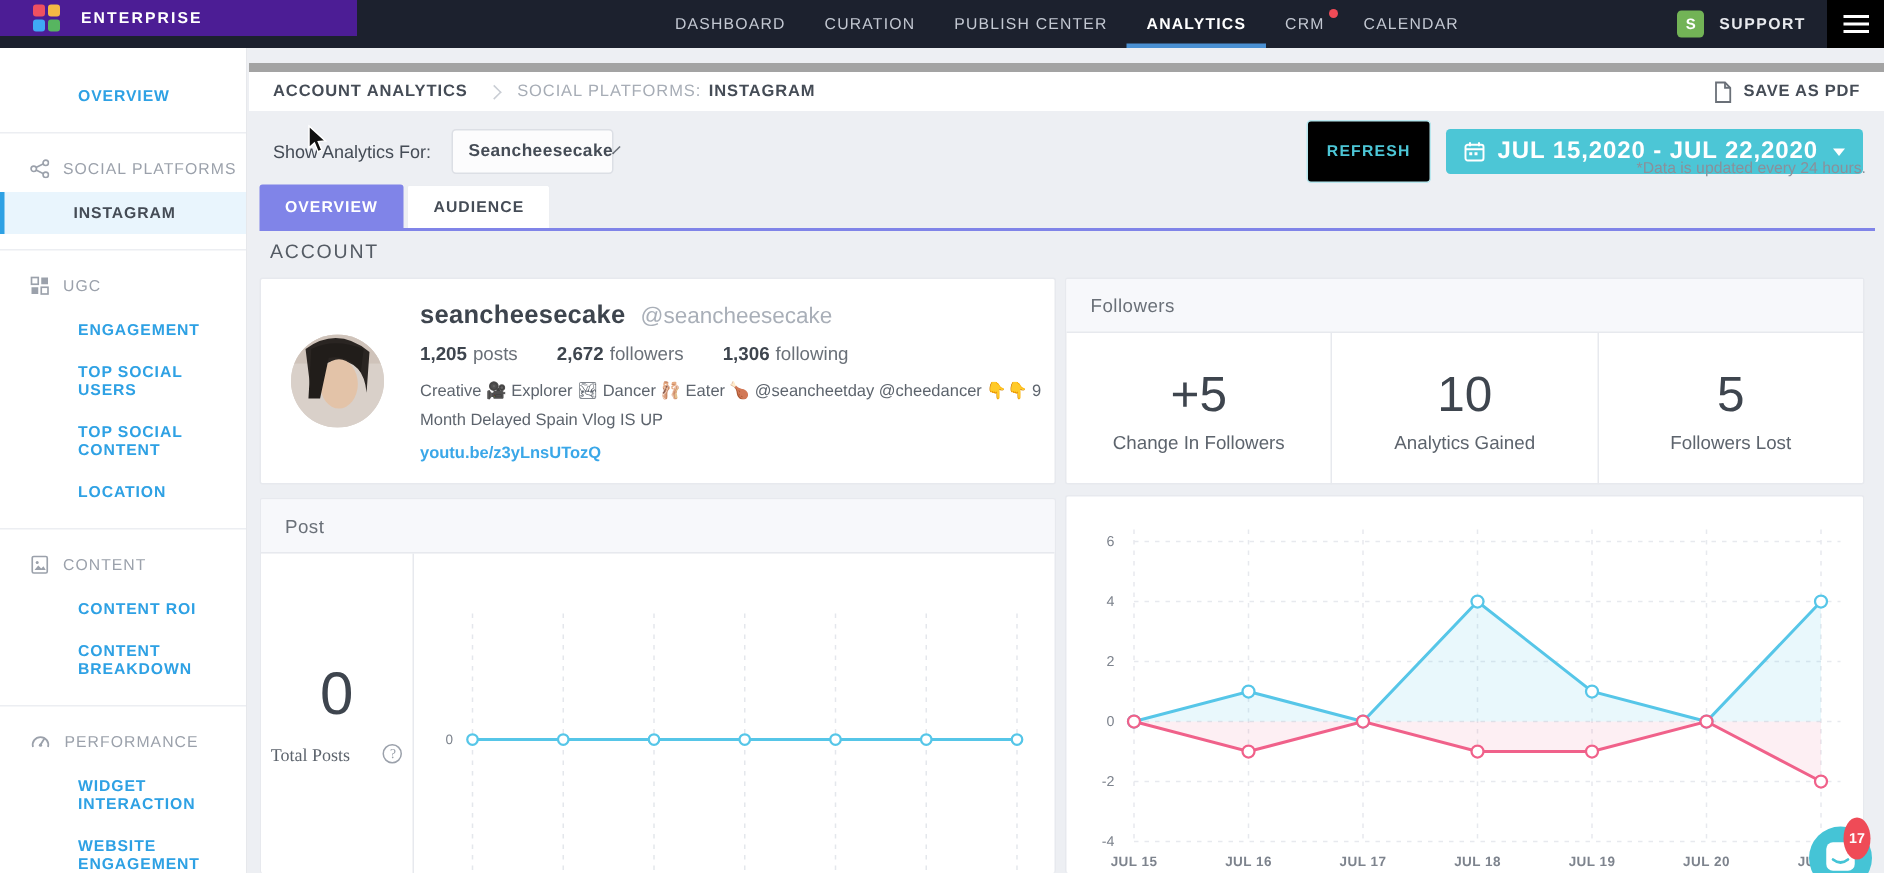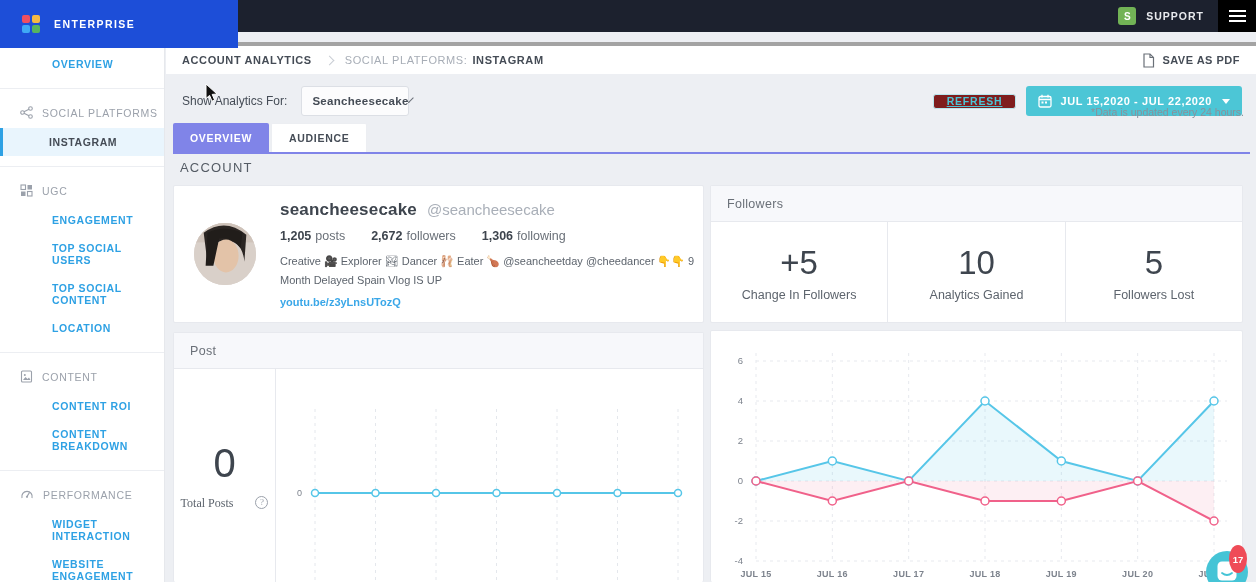--- a/index.html
+++ b/index.html
@@ -6,21 +6,21 @@
   html,body { width:1256px; height:582px; }
   body {
     font-family:"Liberation Sans", sans-serif;
     background:#edeff3;
     position:relative;
     overflow:hidden;
     -webkit-font-smoothing:antialiased;
   }
   
   .topnav { position:absolute; top:0; left:0; width:1256px; height:32px; background:#1c212e; z-index:20; }
-  .brand-block { position:absolute; left:0; top:0; width:238px; height:48px; background:#1d4ed8; display:flex; align-items:center; }
+  .brand-block { position:absolute; left:0; top:0; width:238px; height:24px; background:#4c1d95; display:flex; align-items:center; }
   .brand-icon { width:18px; height:18px; margin-left:22px; display:grid; grid-template-columns:8px 8px; grid-template-rows:8px 8px; gap:2px; }
   .brand-icon i { border-radius:2px; display:block; }
   .brand-icon i:nth-child(1){ background:#ef5061; }
   .brand-icon i:nth-child(2){ background:#f5b945; }
   .brand-icon i:nth-child(3){ background:#3fa9f5; }
   .brand-icon i:nth-child(4){ background:#57b560; }
   .brand-text { color:#fff; font-size:10.5px; font-weight:bold; letter-spacing:1.4px; margin-left:14px; }
   .nav-menu { position:absolute; left:437px; top:0; height:32px; display:flex; align-items:stretch; gap:0; }
   .nav-item { display:flex; align-items:center; padding:0 13px; color:#c3c8d2; font-size:10.5px; letter-spacing:0.8px; cursor:pointer; position:relative; border-bottom:3px solid transparent; padding-top:3px; }
   .nav-item.active { color:#ffffff; font-weight:bold; border-bottom-color:var(--nav-active-underline,#4a90d2); }
@@ -36,34 +36,34 @@
   .side-section { padding:8px 0 10px 0; border-bottom:1px solid #eceef2; }
   .side-section:last-child { border-bottom:none; }
   .side-header { display:flex; align-items:center; gap:9px; padding:9px 0 9px 20px; color:#9ba1ab; font-size:10.5px; letter-spacing:0.7px; }
   .side-header svg { flex:0 0 auto; }
   .side-link { display:block; padding:8px 0 8px 49px; color:var(--accent-blue-link,#2ea1e4); font-size:10.5px; font-weight:bold; letter-spacing:0.6px; cursor:pointer; border-left:3px solid transparent; }
   .side-link.active { background:#e9f5fd; border-left-color:var(--accent-blue-link,#2ea1e4); color:#454c56; padding-left:46px; }
   .side-link.top-level { padding-left:49px; }
 
   
   .main { position:absolute; top:32px; left:166px; width:1090px; height:550px; background:#edeff3; }
-  .breadcrumb-bar { position:absolute; top:10px; left:0; width:1090px; height:32px; background:#ffffff; border-top:4px solid #a3a3a3; display:flex; align-items:center; padding:0 16px; }
+  .breadcrumb-bar { position:absolute; top:10px; left:0; width:1090px; height:32px; background:#ffffff; border-top:6px solid #a3a3a3; display:flex; align-items:center; padding:0 16px; }
   .crumb-primary { color:#454c56; font-size:11px; font-weight:bold; letter-spacing:0.6px; cursor:pointer; }
   .crumb-sep { width:7px; height:7px; border-top:1px solid #c9cdd4; border-right:1px solid #c9cdd4; transform:rotate(45deg); margin:0 12px 0 14px; }
   .crumb-gray { color:#a7adb6; font-size:11px; letter-spacing:0.6px; }
   .crumb-bold { color:#454c56; font-size:11px; font-weight:bold; letter-spacing:0.6px; margin-left:5px; }
   .save-pdf { margin-left:auto; display:flex; align-items:center; gap:7px; color:#454c56; font-size:11px; font-weight:bold; letter-spacing:0.5px; cursor:pointer; }
 
   .controls-row { position:absolute; top:48px; left:0; width:1090px; height:42px; display:flex; align-items:center; padding:0 14px; }
   .show-label { color:#454c56; font-size:12px; margin-left:2px; }
   .account-select { margin-left:14px; width:108px; height:30px; background:#fcfcfd; border:1px solid #dcdfe5; border-radius:3px; display:flex; align-items:center; padding:0 10px; cursor:pointer; }
   .account-select span { color:#454c56; font-size:11.5px; font-weight:bold; letter-spacing:0.3px; }
   .sel-chev { margin-left:auto; width:7px; height:7px; border-bottom:1.5px solid #6a7078; border-right:1.5px solid #6a7078; transform:rotate(45deg) translateY(-2px); }
-  .refresh-btn { margin-left:auto; height:15px; padding:0 13px; background:#7f1d1d; border:1px solid #b8e7ee; border-radius:3px; color:var(--accent-cyan,#3fc3d6); font-size:10.5px; font-weight:bold; letter-spacing:0.8px; display:flex; align-items:center; cursor:pointer;text-decoration:underline; }
-  .date-btn { margin-left:10px; height:30px; padding:0 12px; background:var(--accent-cyan,#4cc6d6); border:none; border-radius:3px; color:#fff; font-size:11px; font-weight:bold; letter-spacing:0.6px; display:flex; align-items:center; gap:8px; cursor:pointer; }
+  .refresh-btn { margin-left:auto; height:42px; padding:0 13px; background:#000000; border:1px solid #b8e7ee; border-radius:3px; color:var(--accent-cyan,#3fc3d6); font-size:10.5px; font-weight:bold; letter-spacing:0.8px; display:flex; align-items:center; cursor:pointer; }
+  .date-btn { margin-left:10px; height:30px; padding:0 12px; background:var(--accent-cyan,#4cc6d6); border:none; border-radius:3px; color:#fff; font-size:16px; font-weight:bold; letter-spacing:0.6px; display:flex; align-items:center; gap:8px; cursor:pointer; }
   .date-chev { width:0; height:0; border-left:4px solid transparent; border-right:4px solid transparent; border-top:5px solid #fff; margin-left:2px; }
 
   .tabs-row { position:absolute; top:91px; left:7px; width:1077px; height:31px; border-bottom:2px solid var(--accent-purple,#8084e8); display:flex; align-items:flex-end; }
   .tab { height:29px; padding:0 17px; display:flex; align-items:center; font-size:10.5px; letter-spacing:0.7px; cursor:pointer; border-radius:2px 2px 0 0; }
   .tab.active { background:var(--accent-purple,#8084e8); color:#fff; font-weight:bold; }
   .tab.inactive { background:#ffffff; color:#454c56; font-weight:bold; margin-left:2px; border:1px solid #eceef2; border-bottom:none; }
   .data-note { position:absolute; right:6px; top:-17px; color:#8a909a; font-size:10.5px; }
 
   .section-title { position:absolute; top:128px; left:14px; color:#545b64; font-size:13px; letter-spacing:1.2px; }
 
@@ -116,20 +116,31 @@
 
 <div class="topnav">
   <div class="brand-block">
     <span class="brand-icon">
         <i></i>
         <i></i>
         <i></i>
         <i></i>
       </span>
     <span class="brand-text">ENTERPRISE</span>
+  </div>
+  <div class="nav-menu">
+    <div class="nav-item">DASHBOARD</div>
+    <div class="nav-item">CURATION</div>
+    <div class="nav-item">PUBLISH CENTER</div>
+    <div class="nav-item active">ANALYTICS</div>
+    <div class="nav-item">
+        <span>CRM</span>
+        <span class="nav-dot"></span>
+      </div>
+    <div class="nav-item">CALENDAR</div>
   </div>
   <div class="nav-right">
     <div class="nav-avatar">S</div>
     <div class="nav-support">SUPPORT</div>
     <div class="nav-burger">
         <i></i>
         <i></i>
         <i></i>
       </div>
   </div>

